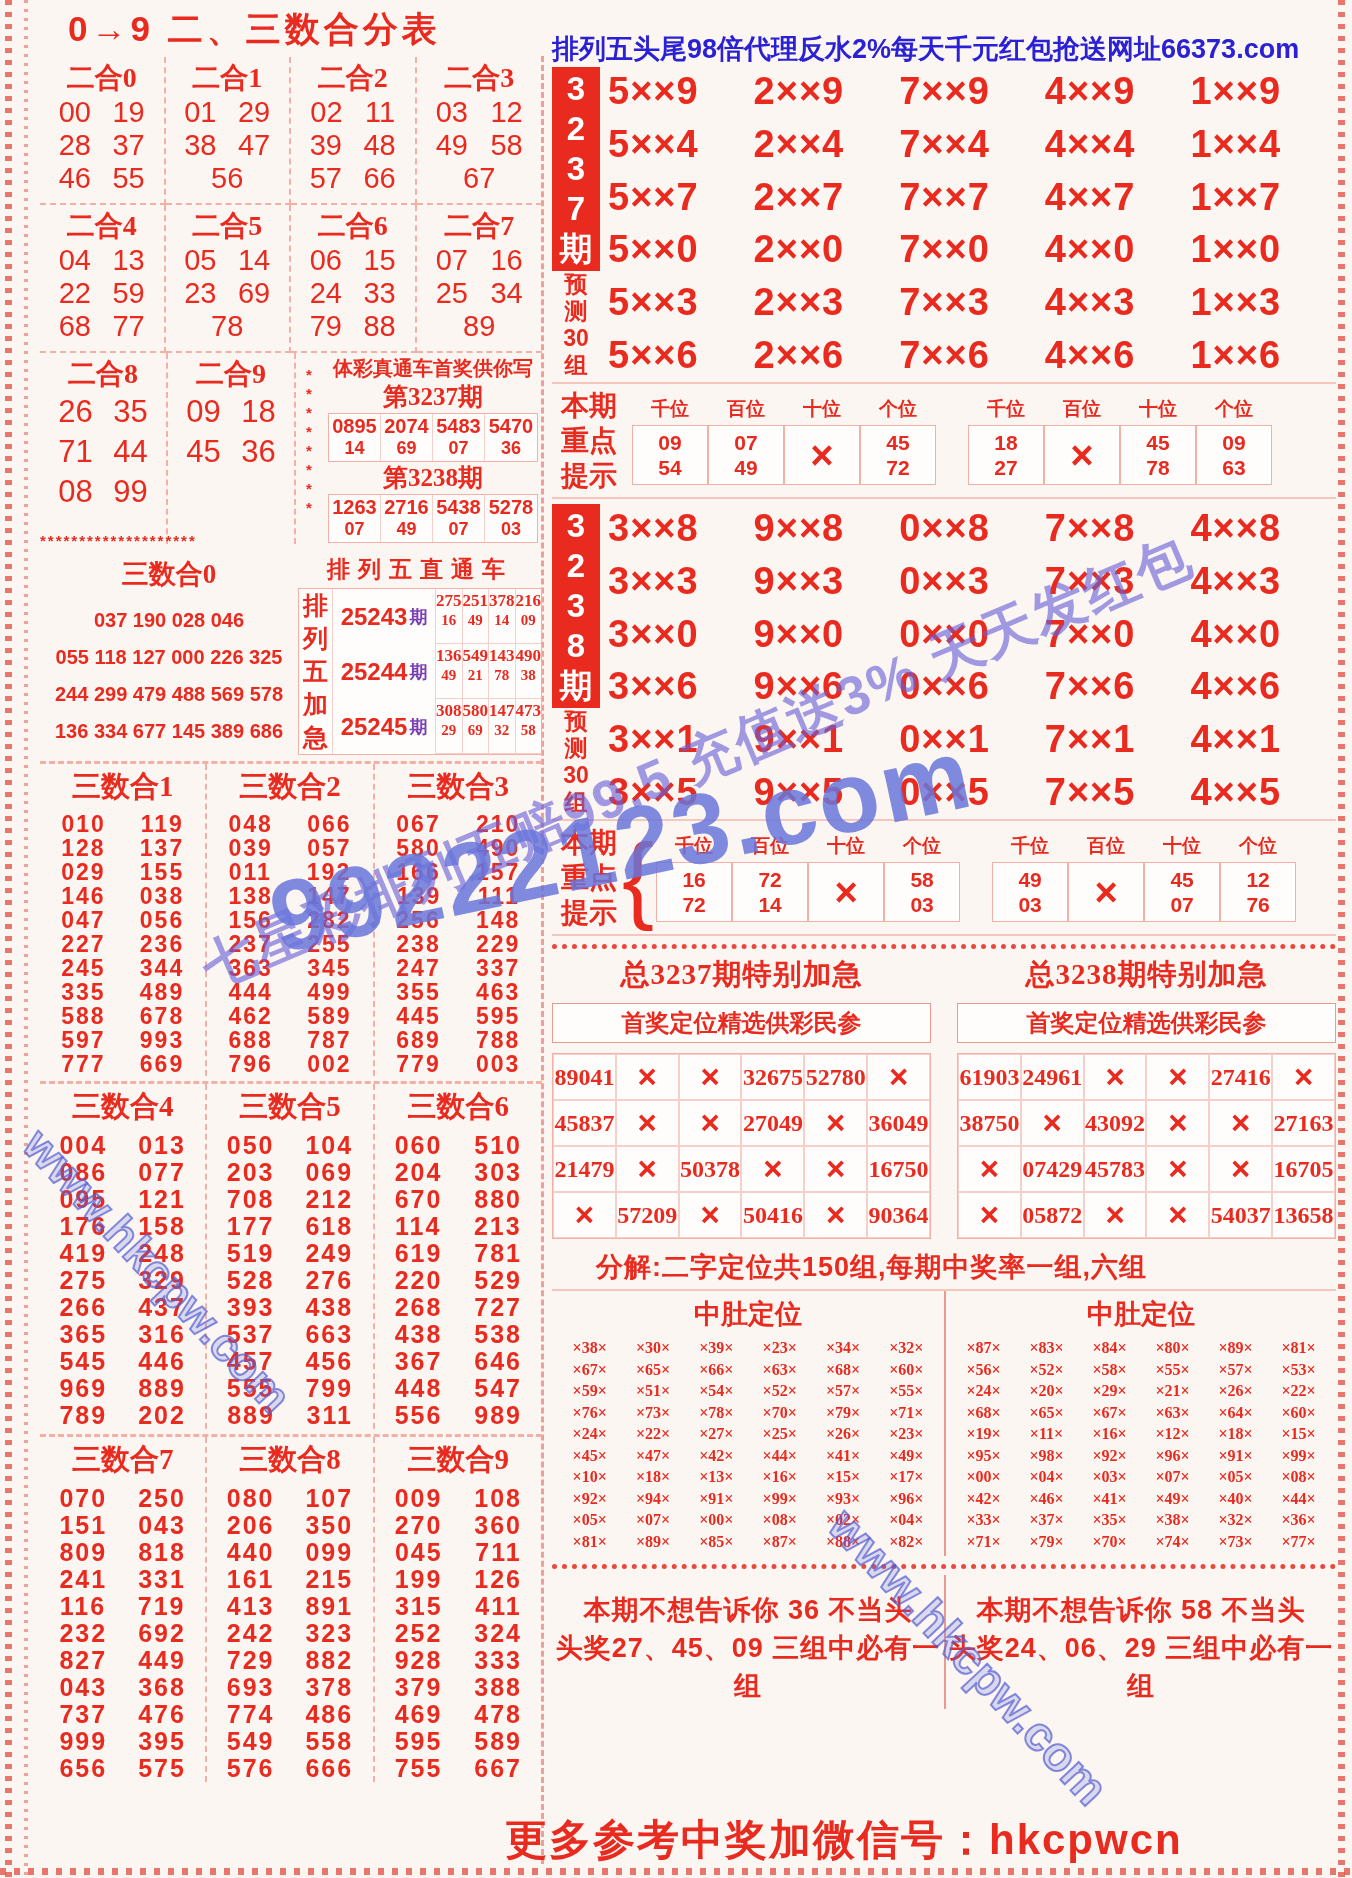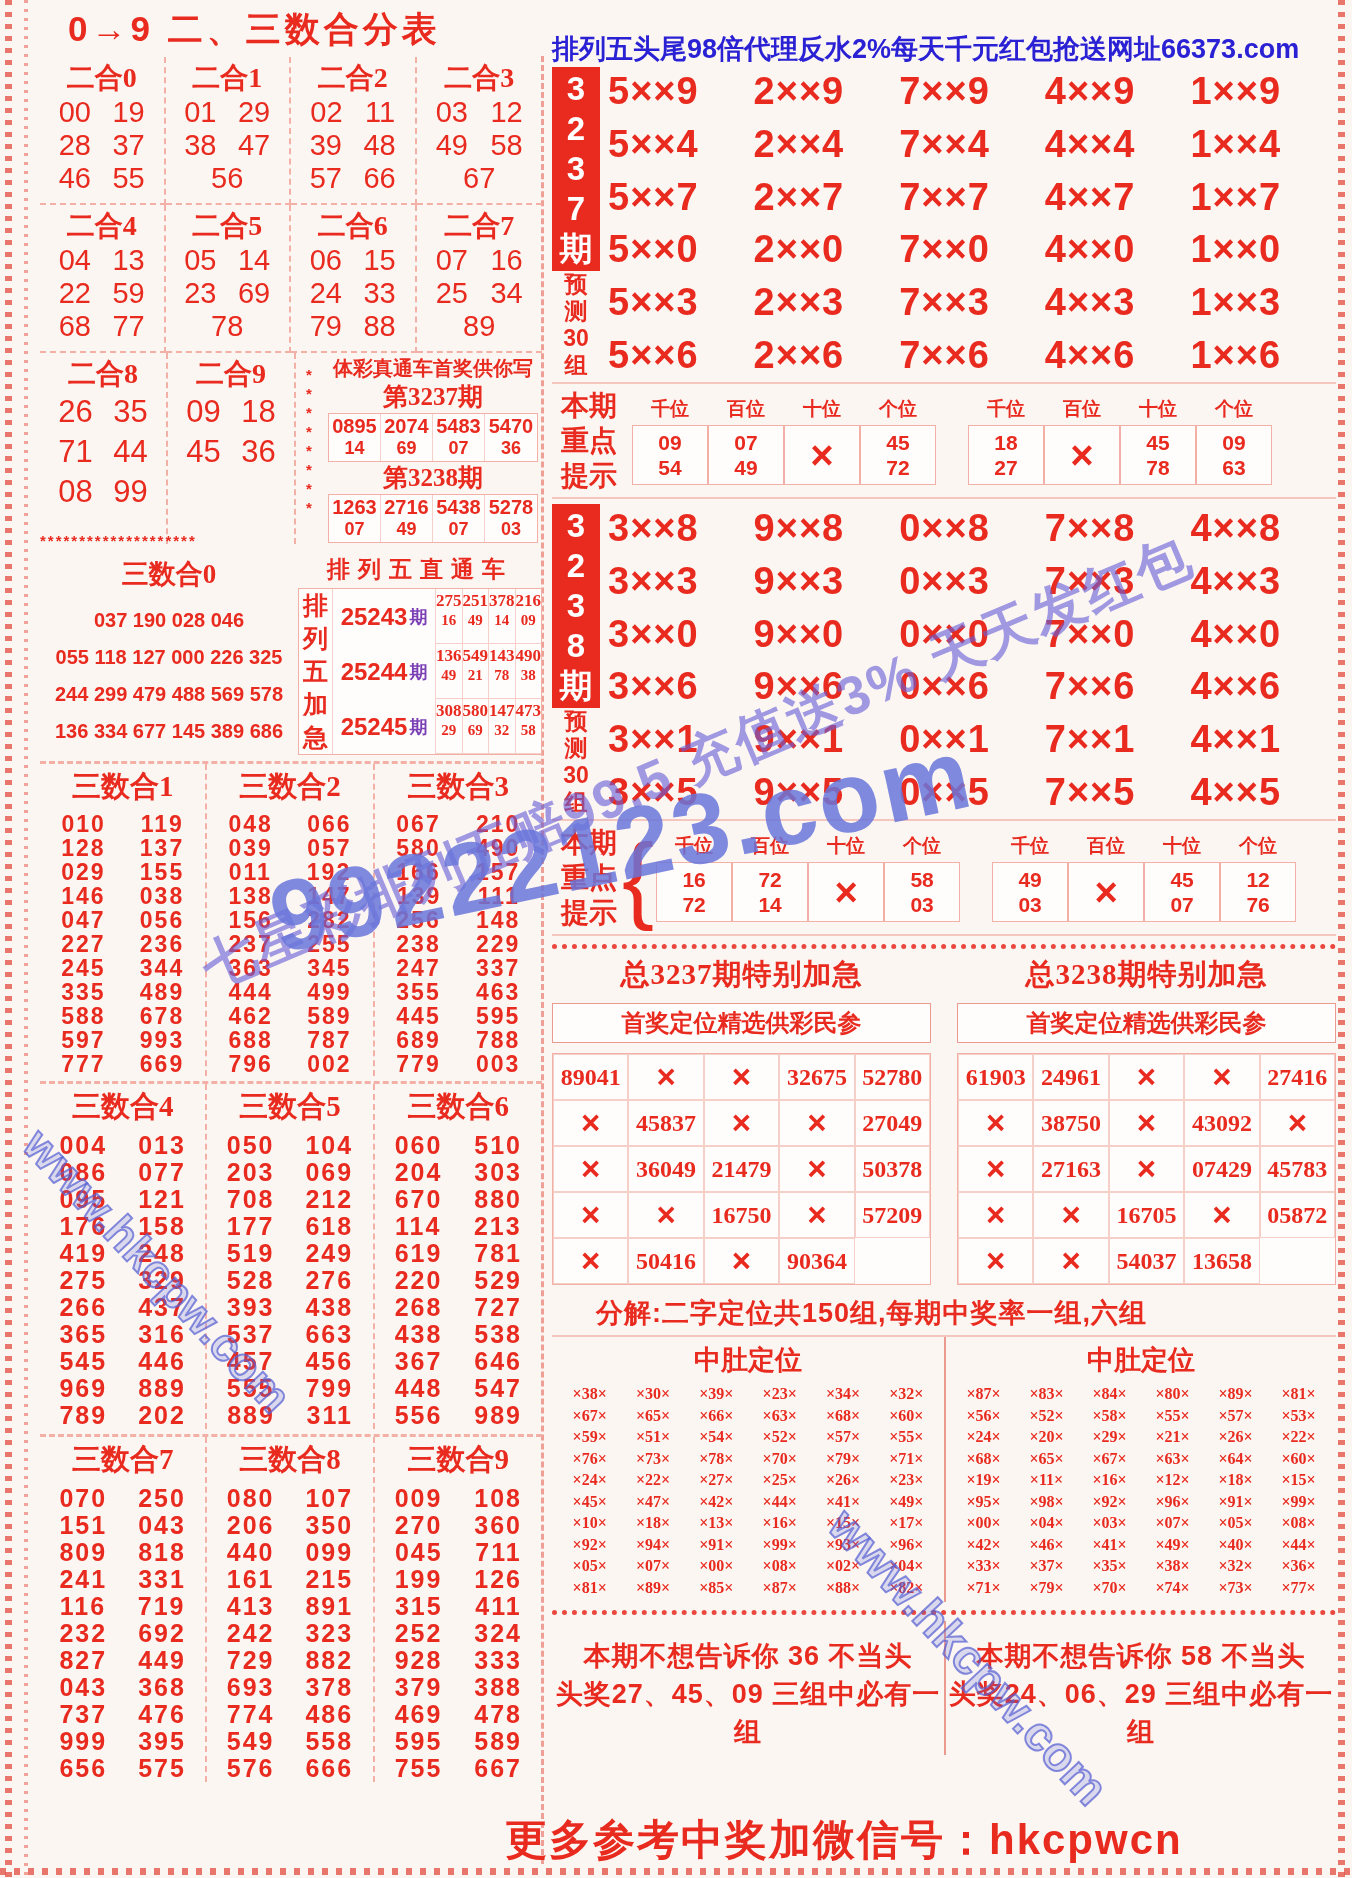--- a/index.html
+++ b/index.html
@@ -97,21 +97,21 @@
   .fcells{display:grid;grid-template-columns:repeat(4,76px);}
   .fcell{border:1px solid var(--soft);height:60px;display:flex;flex-direction:column;justify-content:center;align-items:center;background:#fffdfc;}
   .fcell .t,.fcell .b{font-size:21px;font-weight:bold;color:var(--red);line-height:25px;}
   .fcell.x{font-size:40px;color:var(--red);font-weight:bold;}
 
   .dotted-sep{border-top:5px dotted var(--red);margin:8px 0 6px;opacity:.85;}
 
   .jiaji{display:grid;grid-template-columns:1fr 1fr;column-gap:26px;margin-top:4px;}
   .jj-title{font-size:29px;font-weight:bold;color:var(--red);text-align:center;font-family:"Liberation Serif",serif;letter-spacing:1px;}
   .jj-sub{border:1px solid #eb9a90;color:var(--red);font-size:24px;font-weight:bold;text-align:center;margin:8px 0 10px;padding:3px 0;background:#fffdfc;}
-  .jj-table{display:grid;grid-template-columns:repeat(5,1fr);border:1px solid var(--soft);background:#fffdfc;}
+  .jj-table{display:grid;grid-template-columns:repeat(6,1fr);border:1px solid var(--soft);background:#fffdfc;}
   .jj-cell{border:1px solid var(--softer);height:46px;display:flex;align-items:center;justify-content:center;
     font-size:24px;font-weight:bold;color:var(--red);font-family:"Liberation Serif",serif;}
   .jj-cell.x{font-size:33px;font-family:"Liberation Sans",sans-serif;}
   .jiaji-note{font-size:27px;font-weight:bold;color:var(--red);margin:10px 0 4px 44px;letter-spacing:1px;}
 
   .zhongdu{display:grid;grid-template-columns:1fr 1fr;border-top:2px solid #f5c6be;}
   .zd-table{padding:2px 6px 4px;}
   .zd-table.second{border-left:2px solid #eb9a90;}
   .zd-title{text-align:center;font-size:27px;font-weight:bold;color:var(--red);margin:3px 0 5px;}
   .zd-row{display:grid;grid-template-columns:repeat(6,1fr);text-align:center;font-size:16px;font-weight:bold;

